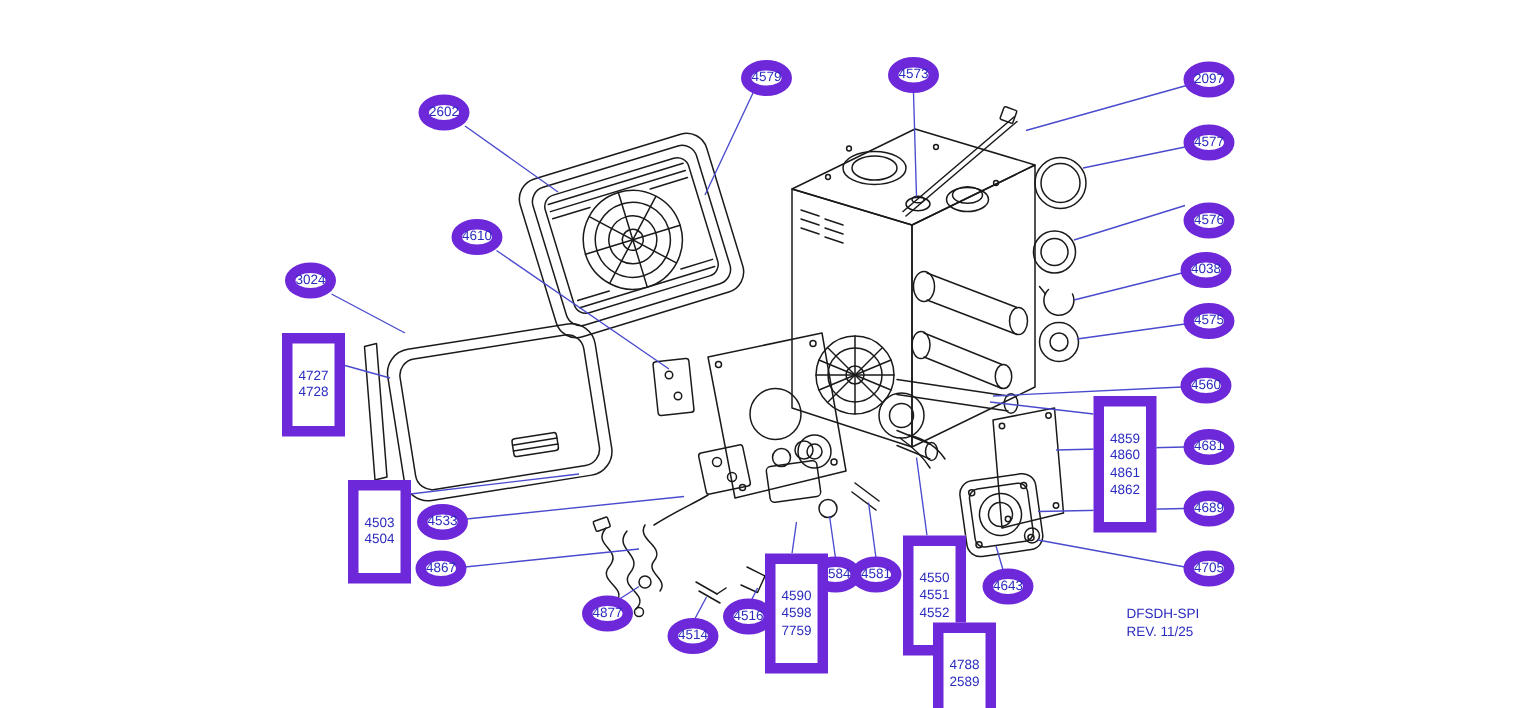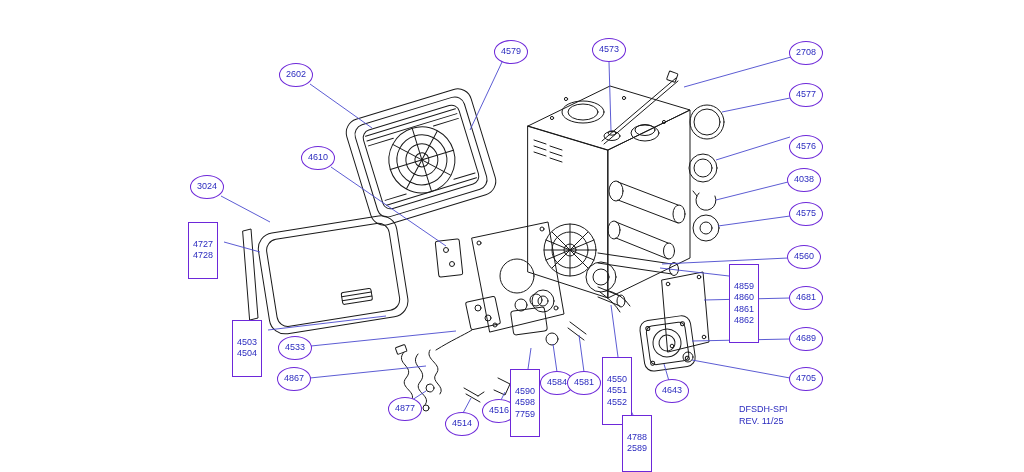--- a/index.html
+++ b/index.html
@@ -3,32 +3,32 @@
 <meta charset="utf-8">
 <style>
   * { margin:0; padding:0; box-sizing:border-box; }
   html,body { background:#ffffff; }
   #stage {
     position:relative; width:1024px; height:472px; background:#ffffff;
     overflow:hidden; font-family:"Liberation Sans", sans-serif;
   }
   #art { position:absolute; left:0; top:0; }
   .callout {
-    position:absolute; color:#2b2bbf; border:1px solid #6d28d9;
+    position:absolute; color:#2b2bbf; border:7px solid #6d28d9;
     font-size:9px; line-height:1.25; background:#ffffff;
     white-space:pre-line;
   }
   .callout.ellipse {
     width:34px; height:24px; border-radius:50%;
     display:flex; align-items:center; justify-content:center;
     white-space:nowrap;
   }
   .callout.box { padding:16px 4px; text-align:left; }
   .footer-text {
-    position:absolute; color:#2b2bbf; font-size:9px; line-height:1.3;
+    position:absolute; color:#2b2bbf; font-size:9px; line-height:1.3;margin-left:12px;
   }
 </style>
 </head>
 <body>
 
 <div id="stage">
 
   <svg id="art" width="1024" height="472" viewBox="0 0 1024 472">
     <g stroke="#1a1a1a" fill="none" stroke-width="1" stroke-linecap="round" stroke-linejoin="round">
 
@@ -228,21 +228,21 @@
       <line x1="584" y1="372" x2="579" y2="335"></line>
       <line x1="618" y1="357" x2="611" y2="305"></line>
       <line x1="669" y1="381" x2="664" y2="364"></line>
       <line x1="633" y1="415" x2="622" y2="393"></line>
     </g>
   </svg>
 
   <div class="callout ellipse" style="left:279px;top:63px">2602</div>
   <div class="callout ellipse" style="left:494px;top:40px">4579</div>
   <div class="callout ellipse" style="left:592px;top:38px">4573</div>
-  <div class="callout ellipse" style="left:789px;top:41px">2708</div>
+  <div class="callout ellipse" style="left:789px;top:41px">2097</div>
   <div class="callout ellipse" style="left:789px;top:83px">4577</div>
   <div class="callout ellipse" style="left:789px;top:135px">4576</div>
   <div class="callout ellipse" style="left:787px;top:168px">4038</div>
   <div class="callout ellipse" style="left:789px;top:202px">4575</div>
   <div class="callout ellipse" style="left:787px;top:245px">4560</div>
   <div class="callout ellipse" style="left:190px;top:175px">3024</div>
   <div class="callout ellipse" style="left:301px;top:146px">4610</div>
   <div class="callout ellipse" style="left:789px;top:286px">4681</div>
   <div class="callout ellipse" style="left:789px;top:327px">4689</div>
   <div class="callout ellipse" style="left:789px;top:367px">4705</div>

